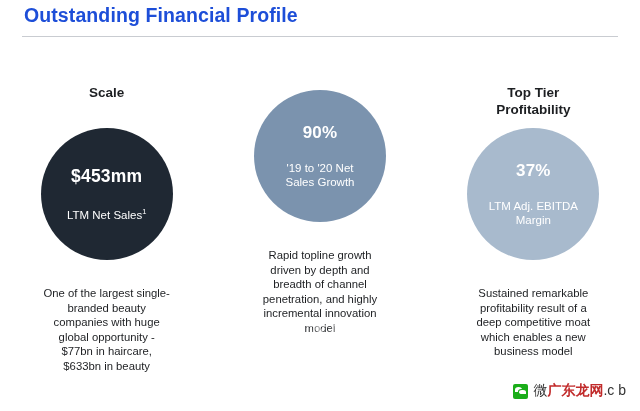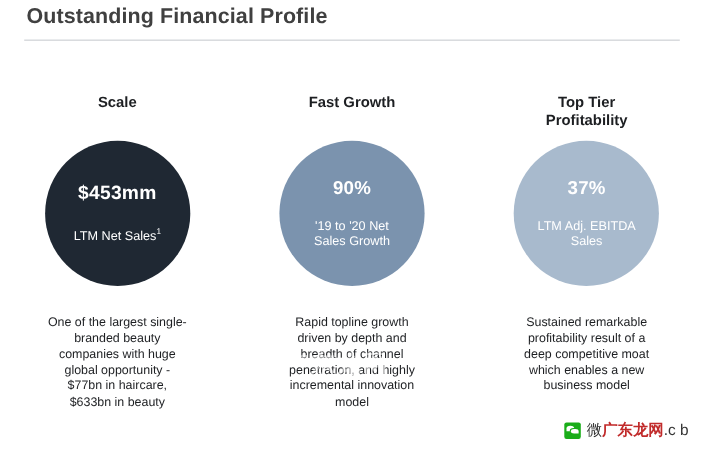--- a/index.html
+++ b/index.html
@@ -14,21 +14,21 @@
     position: relative;
     width: 640px; height: 411px;
     background: #ffffff;
   }
   
   .slide-title {
     position: absolute;
     left: 24px; top: 4px;
     font-size: 19.5px;
     font-weight: bold;
-    color: #404040;
+    color: #1d4ed8;
     letter-spacing: 0.1px;
     white-space: nowrap;
   }
   .title-rule {
     position: absolute;
     left: 22px; top: 36px;
     width: 596px; height: 1px;
     background: #c9ccd1;
   }
   
@@ -161,41 +161,40 @@
       </div>
       <div class="caption">One of the largest single-
 branded beauty
 companies with huge
 global opportunity -
 $77bn in haircare,
 $633bn in beauty</div>
     </div>
 
     <div class="col">
-      <div class="col-heading">Fast Growth</div>
       <div class="circle" style="background:#7b93ae;">
         <div class="big">90%</div>
         <div class="sub">'19 to '20 Net
 Sales Growth</div>
       </div>
       <div class="caption">Rapid topline growth
 driven by depth and
 breadth of channel
 penetration, and highly
 incremental innovation
 model</div>
     </div>
 
     <div class="col">
       <div class="col-heading">Top Tier
 Profitability</div>
       <div class="circle" style="background:#a8bacd;">
         <div class="big">37%</div>
         <div class="sub">LTM Adj. EBITDA
-Sales</div>
+Margin</div>
       </div>
       <div class="caption">Sustained remarkable
 profitability result of a
 deep competitive moat
 which enables a new
 business model</div>
     </div>
 
   </div>
 

